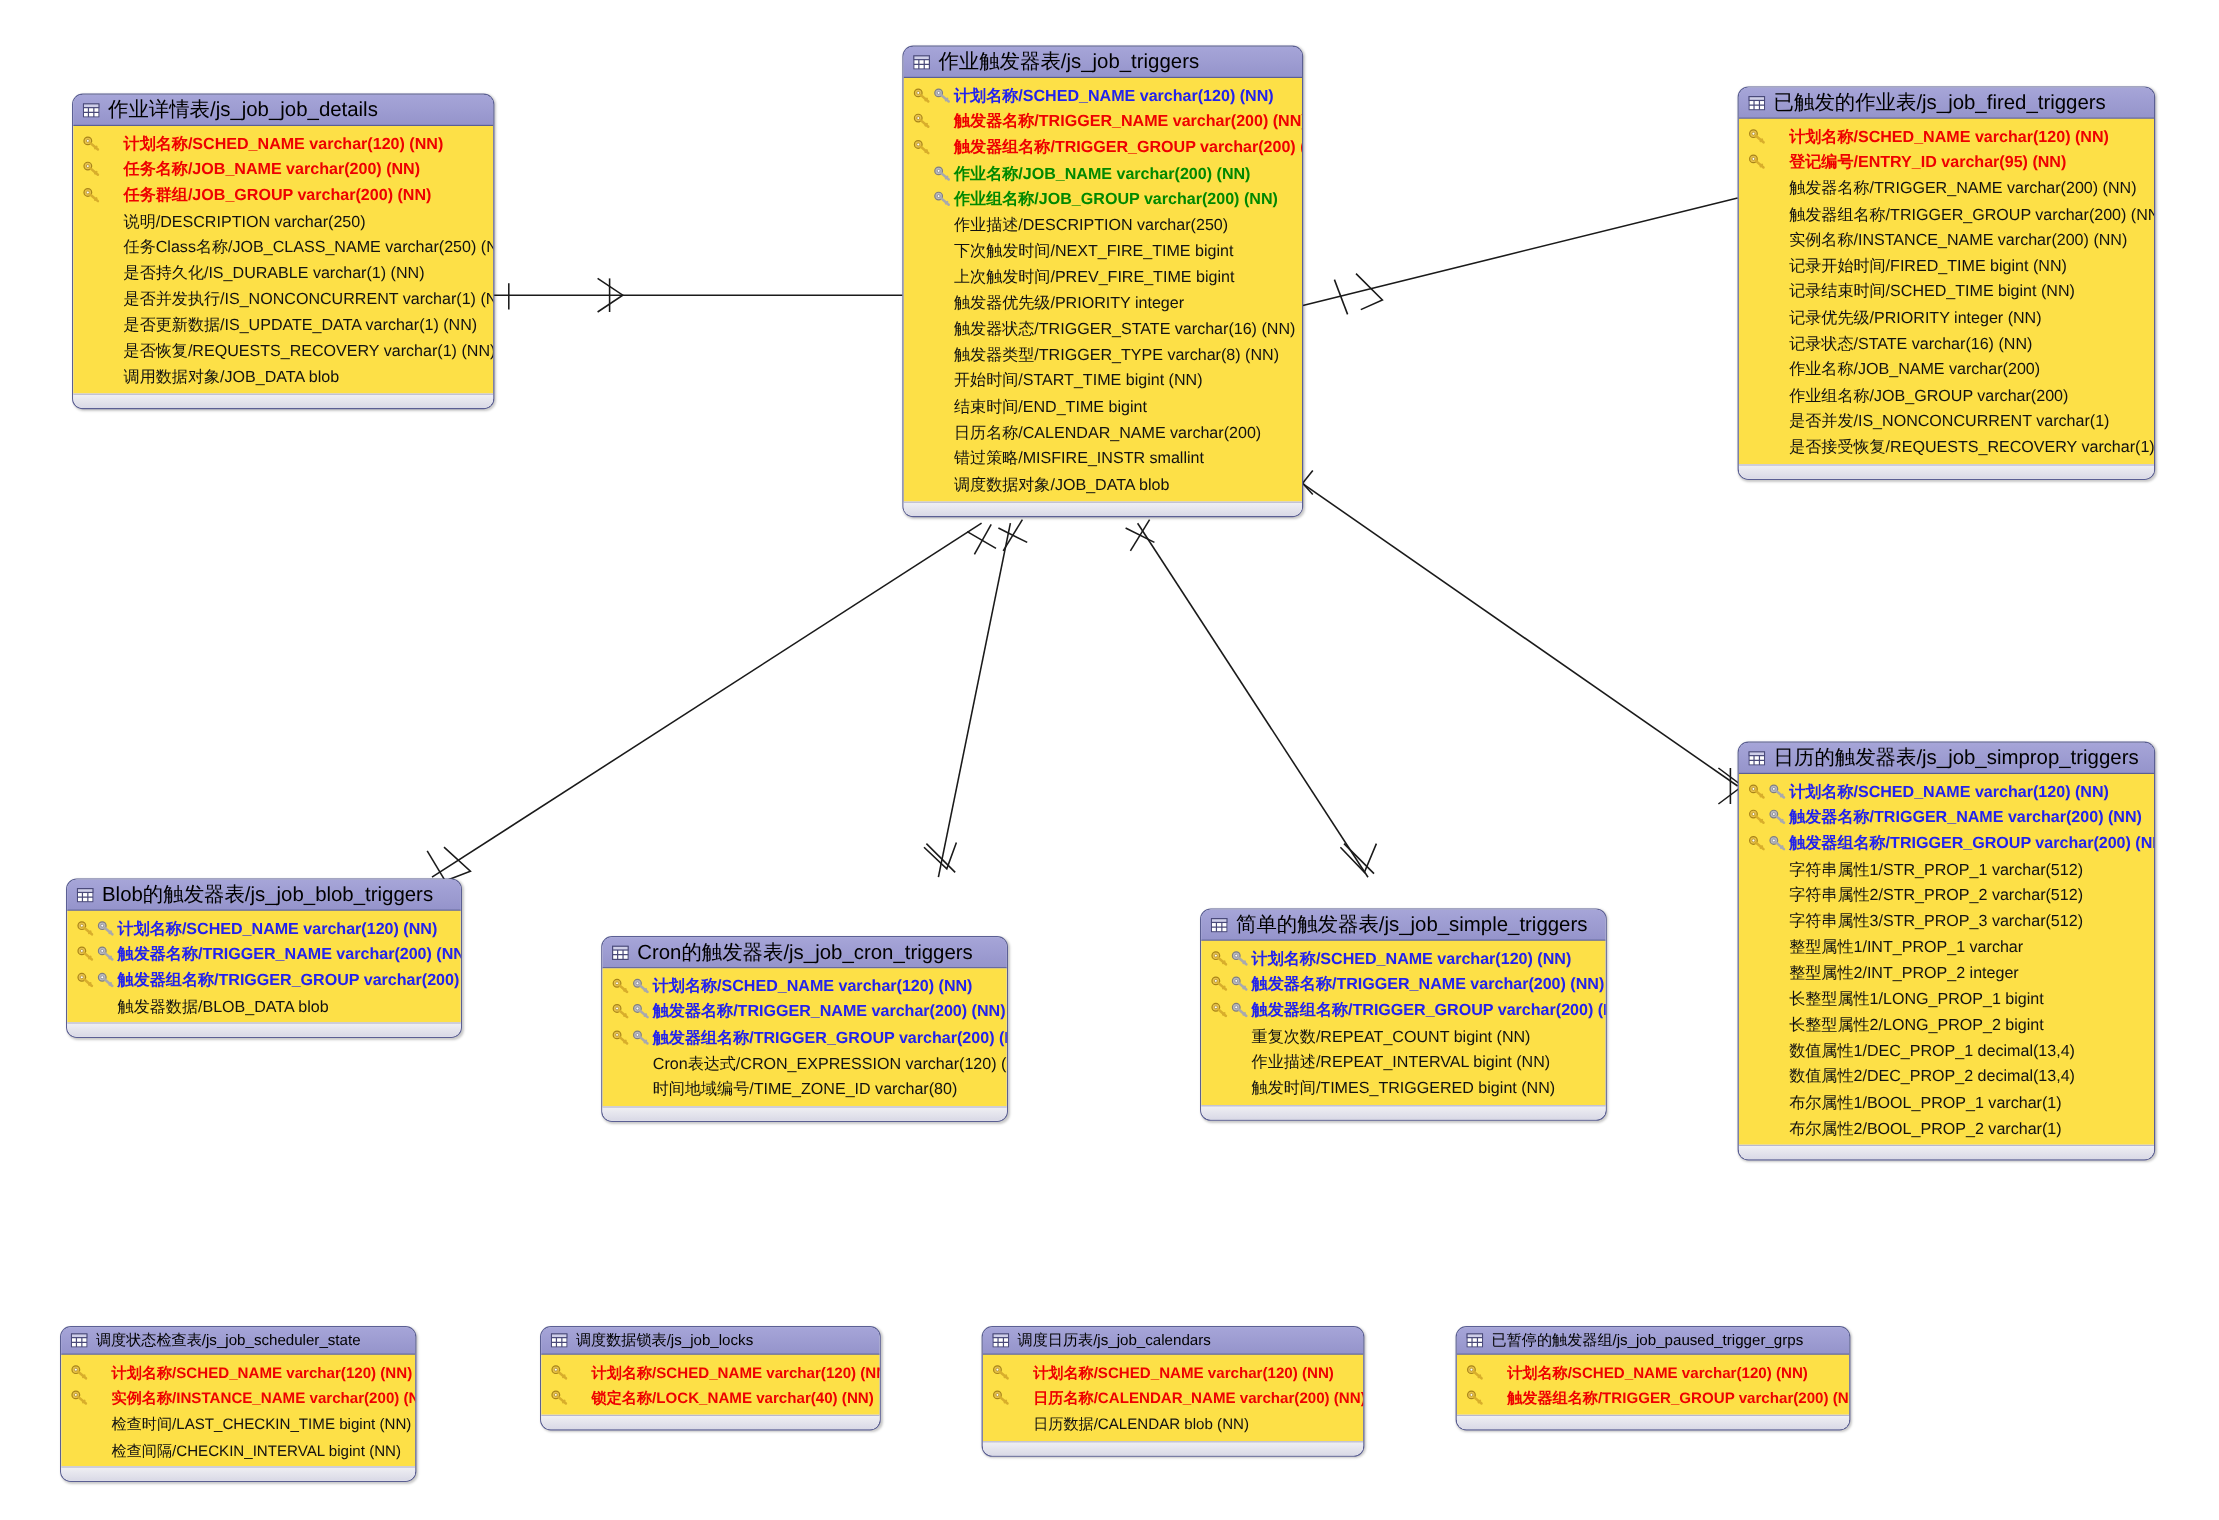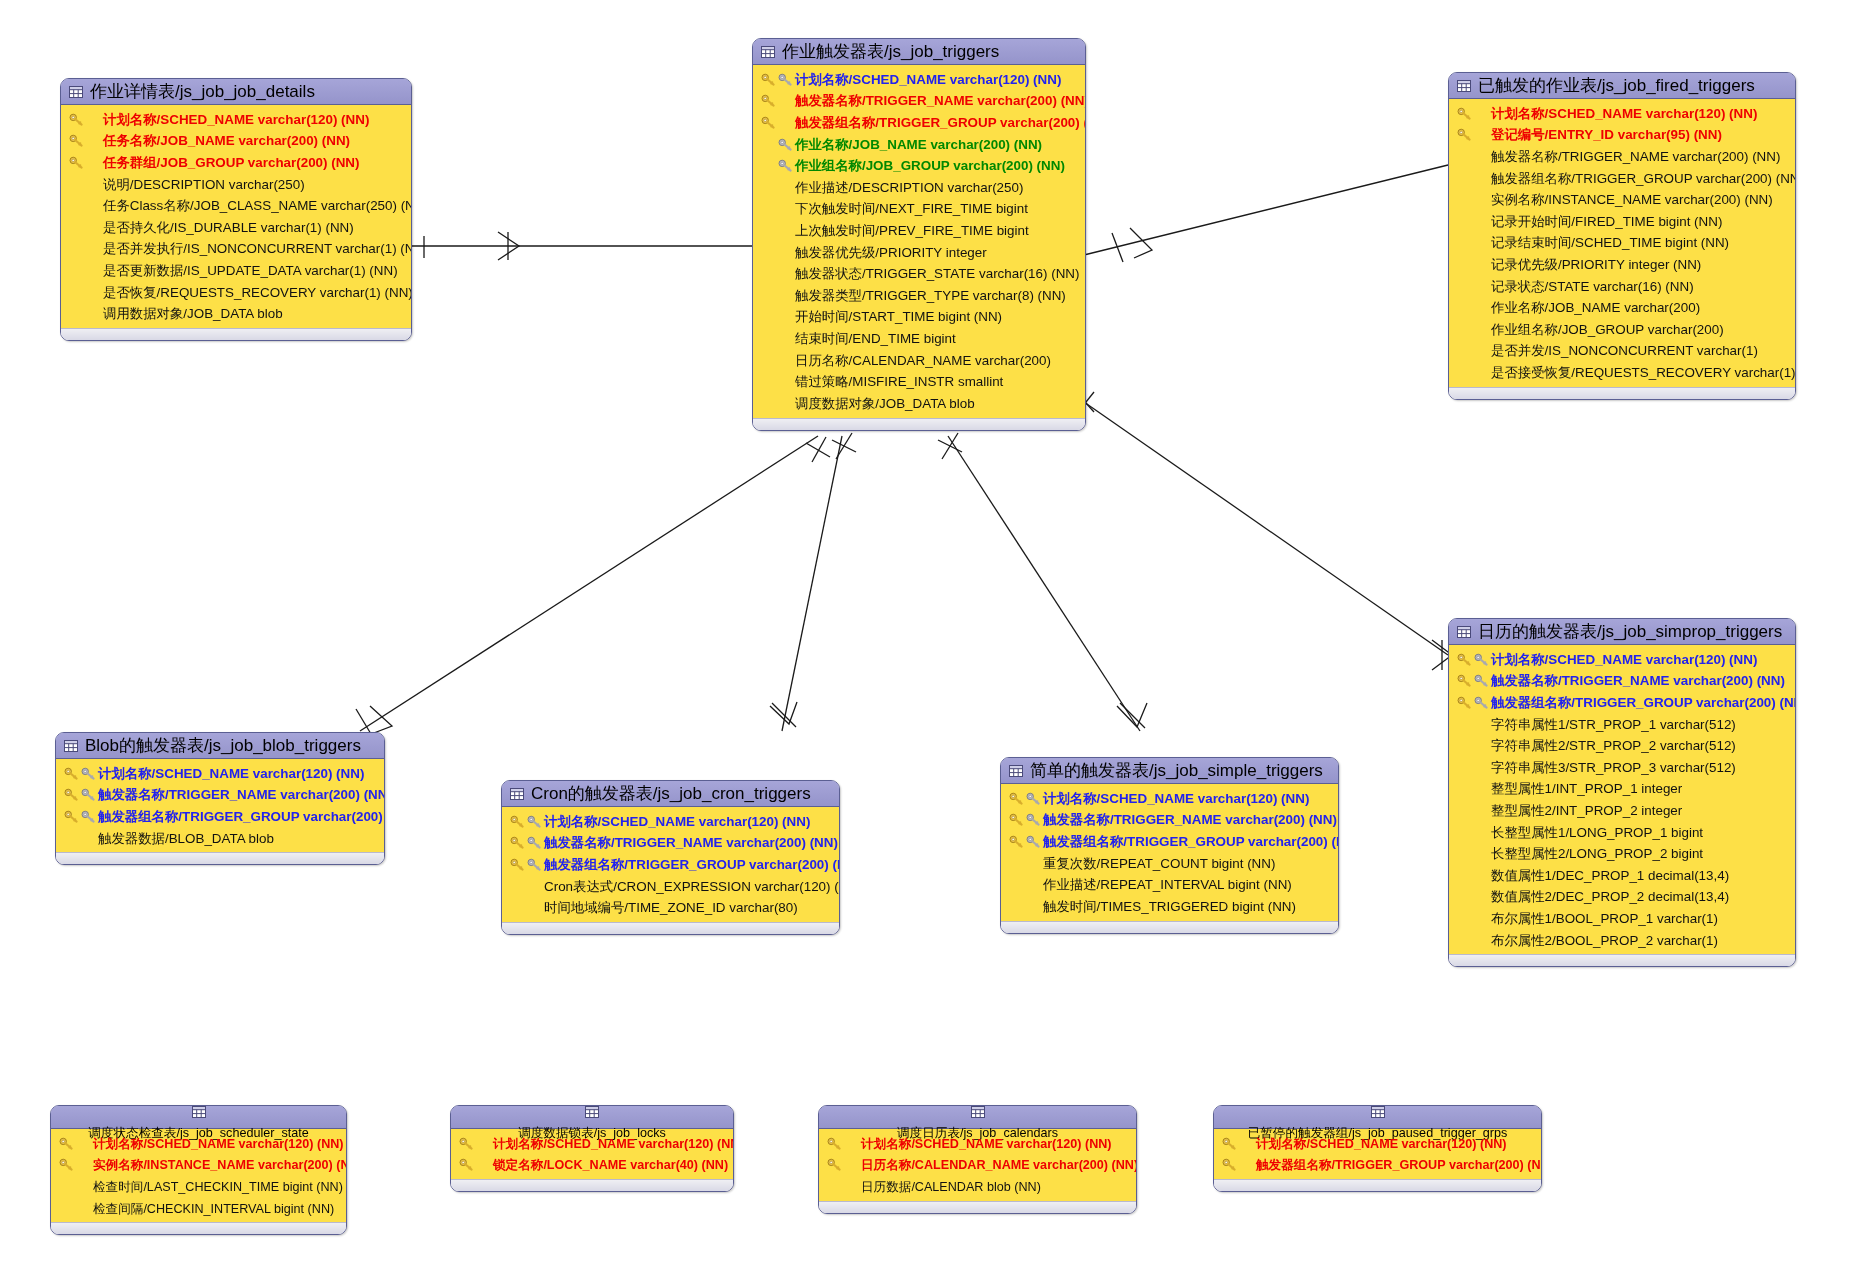--- a/index.html
+++ b/index.html
@@ -46,21 +46,21 @@
   }
   .keyslot{width:17px;height:14px;flex:0 0 17px;display:inline-block;}
   .keyslot.empty{background:none;}
   .fname{font-size:13.4px;line-height:14px;}
   .c-red{color:#ee0000;font-weight:bold;}
   .c-blue{color:#2222ee;font-weight:bold;}
   .c-green{color:#008800;font-weight:bold;}
   .c-black{color:#111111;font-weight:normal;}
 
   
-  .small .tbl-header{height:22px;flex-direction:column;}
+  .small .tbl-header{height:22px;}
   .small .tbl-title{font-size:12.6px;}
   .small .field{height:21.6px;}
   .small .fname{font-size:12.6px;}
 
   svg.icon{display:block;}
 </style>
 </head>
 <body>
 
 <div id="canvas">
@@ -508,21 +508,21 @@
           <span class="fname c-black">字符串属性2/STR_PROP_2 varchar(512)</span>
         </div>
         <div class="field">
           <span class="keyslot empty"></span>
           <span class="keyslot empty"></span>
           <span class="fname c-black">字符串属性3/STR_PROP_3 varchar(512)</span>
         </div>
         <div class="field">
           <span class="keyslot empty"></span>
           <span class="keyslot empty"></span>
-          <span class="fname c-black">整型属性1/INT_PROP_1 integer</span>
+          <span class="fname c-black">整型属性1/INT_PROP_1 varchar</span>
         </div>
         <div class="field">
           <span class="keyslot empty"></span>
           <span class="keyslot empty"></span>
           <span class="fname c-black">整型属性2/INT_PROP_2 integer</span>
         </div>
         <div class="field">
           <span class="keyslot empty"></span>
           <span class="keyslot empty"></span>
           <span class="fname c-black">长整型属性1/LONG_PROP_1 bigint</span>

